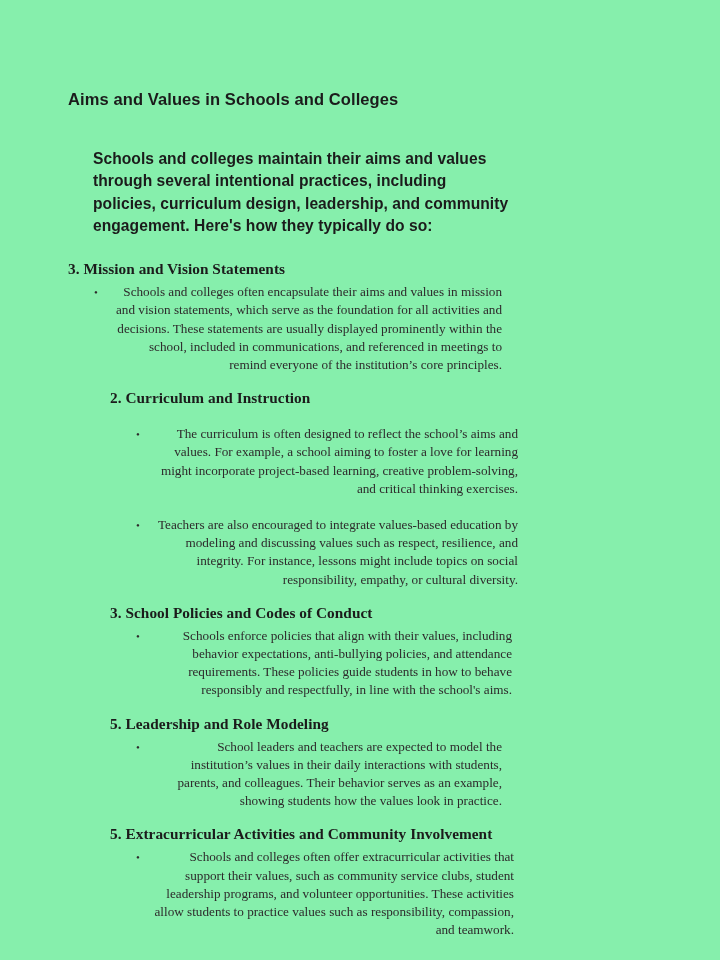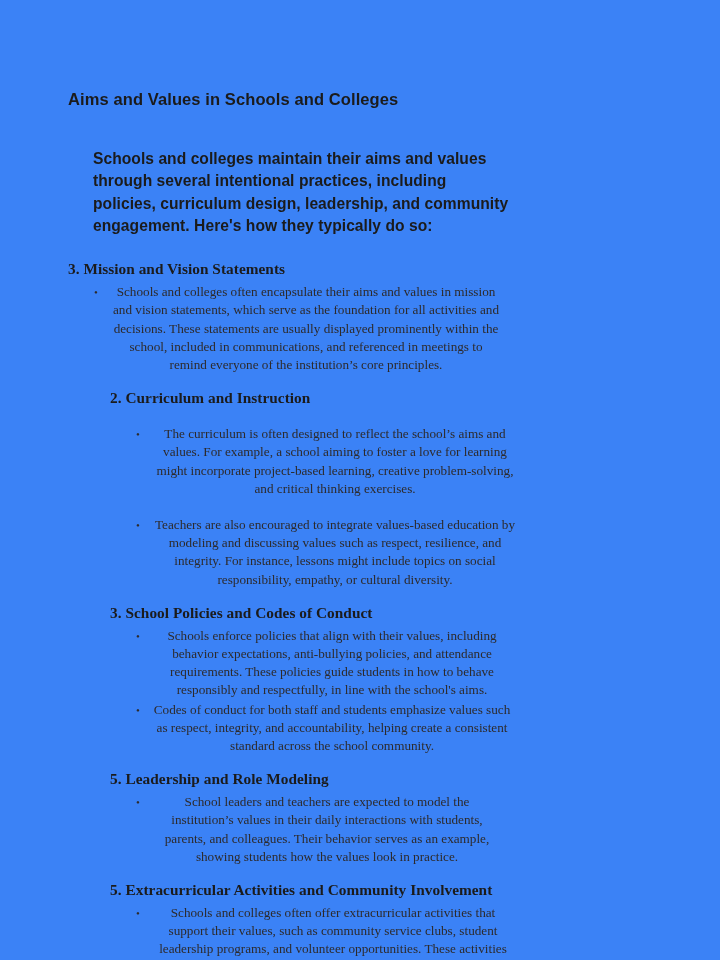--- a/index.html
+++ b/index.html
@@ -14,21 +14,21 @@
     font-family: "Liberation Serif", "DejaVu Serif", serif;
     color: #231f20;
     -webkit-font-smoothing: antialiased;
   }
   .page {
     width: 720px;
     height: 960px;
     box-sizing: border-box;
     padding: 0;
     position: relative;
-    background: #3b82f6;
+    background: #86efac;
   }
   .doc-title {
     position: absolute;
     left: 68px;
     top: 78px;
     width: 580px;
     font-family: "Liberation Sans", "DejaVu Sans", sans-serif;
     font-weight: bold;
     font-size: 16.5px;
     line-height: 20px;
@@ -74,21 +74,21 @@
     margin: 0;
     padding: 0;
   }
   ul.bullets > li {
     position: relative;
     margin: 0 0 1px 0;
     padding: 0 78px 0 110px;
     font-size: 13.2px;
     line-height: 18.2px;
     color: #2d2a2b;
-    text-align: center;
+    text-align: right;
   }
   ul.bullets > li::before {
     content: "\2022";
     position: absolute;
     left: 94px;
     top: 0;
     font-size: 11px;
     line-height: 18.2px;
     color: #2d2a2b;
   }
@@ -126,21 +126,20 @@
       <ul class="bullets">
         <li>The curriculum is often designed to reflect the school’s aims and values. For example, a school aiming to foster a love for learning might incorporate project-based learning, creative problem-solving, and critical thinking exercises.</li>
         <li>Teachers are also encouraged to integrate values-based education by modeling and discussing values such as respect, resilience, and integrity. For instance, lessons might include topics on social responsibility, empathy, or cultural diversity.</li>
       </ul>
     </div>
 
     <div class="section section-3">
       <h2 class="section-heading">3. School Policies and Codes of Conduct</h2>
       <ul class="bullets">
         <li>Schools enforce policies that align with their values, including behavior expectations, anti-bullying policies, and attendance requirements. These policies guide students in how to behave responsibly and respectfully, in line with the school's aims.</li>
-        <li>Codes of conduct for both staff and students emphasize values such as respect, integrity, and accountability, helping create a consistent standard across the school community.</li>
       </ul>
     </div>
 
     <div class="section section-4">
       <h2 class="section-heading">5. Leadership and Role Modeling</h2>
       <ul class="bullets">
         <li>School leaders and teachers are expected to model the institution’s values in their daily interactions with students, parents, and colleagues. Their behavior serves as an example, showing students how the values look in practice.</li>
       </ul>
     </div>
 

